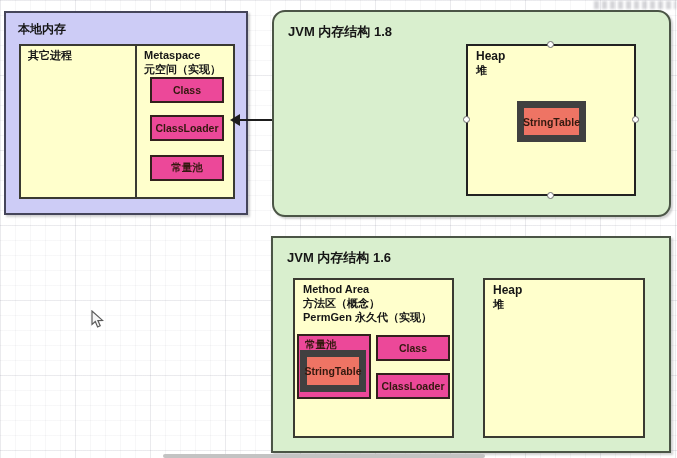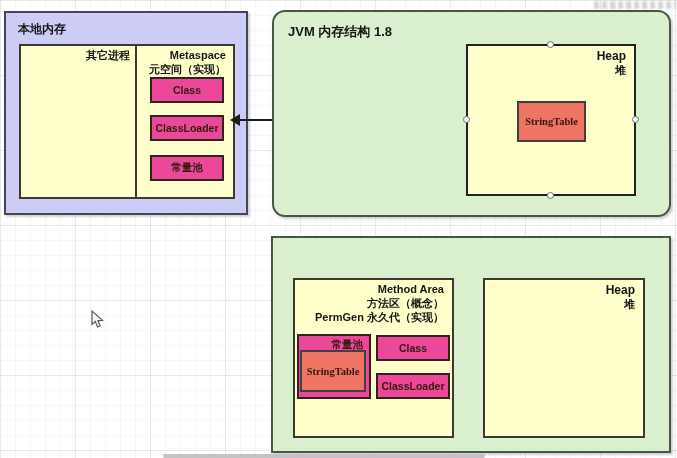--- a/index.html
+++ b/index.html
@@ -9,26 +9,26 @@
     background-color:#ffffff;
     background-image:
       linear-gradient(to right, rgba(120,120,140,0.10) 1px, transparent 1px),
       linear-gradient(to bottom, rgba(120,120,140,0.10) 1px, transparent 1px),
       linear-gradient(to right, rgba(120,120,140,0.06) 1px, transparent 1px),
       linear-gradient(to bottom, rgba(120,120,140,0.06) 1px, transparent 1px);
     background-size:75px 75px,75px 75px,15px 15px,15px 15px;
     color:#161616;
   }
   .box{position:absolute;box-sizing:border-box;}
-  .shadow{box-shadow:2px 2px 2px rgba(90,90,90,0.28);text-align:right;}
+  .shadow{box-shadow:2px 2px 2px rgba(90,90,90,0.28);}
   .purple{background:#cdccf6;border:2px solid #45455a;}
   .yellow{background:#ffffcc;border:2px solid #3a3a32;}
   .green{background:#d9efce;border:2px solid #4b5546;}
   .salmon{background:#ec4899;border:2px solid #33211d;}
-  .coral{background:#ee7464;border:2px solid #404040;font-family:Liberation Serif, serif;}
+  .coral{background:#ee7464;border:7px solid #404040;}
   .dashedY{background:#ffffcc;border:2px dashed #2e2e2e;}
   .lbl{font-weight:bold;line-height:1.25;white-space:nowrap;}
   .t12{font-size:12px;}
   .t13{font-size:13px;}
   .t11{font-size:11px;}
   .center{display:flex;align-items:center;justify-content:center;}
   .redtext{color:#33190f;font-weight:bold;font-size:10.5px;}
   .pad{padding:3px 7px;}
   .handle{
     position:absolute;width:7px;height:7px;border-radius:50%;
@@ -95,20 +95,21 @@
         <span class="redtext">StringTable</span>
       </div>
       <div class="handle" style="left:50%;margin-left:-4px;top:-5px;"></div>
       <div class="handle" style="left:50%;margin-left:-4px;bottom:-5px;"></div>
       <div class="handle" style="top:50%;margin-top:-4px;left:-5px;"></div>
       <div class="handle" style="top:50%;margin-top:-4px;right:-5px;"></div>
     </div>
   </div>
 
   <div class="box green shadow" style="left:271px;top:236px;width:400px;height:217px;">
+    <div class="lbl t13" style="position:absolute;left:14px;top:12px;">JVM 内存结构 1.6</div>
 
     <div class="box yellow" style="left:20px;top:40px;width:161px;height:160px;">
       <div class="pad" style="padding:3px 8px;">
         <div class="lbl t11">Method Area</div>
         <div class="lbl t11">方法区（概念）</div>
         <div class="lbl t11">PermGen 永久代（实现）</div>
       </div>
 
       <div class="box salmon" style="left:2px;top:54px;width:74px;height:65px;">
         <div class="redtext" style="padding:2px 6px;">常量池</div>

